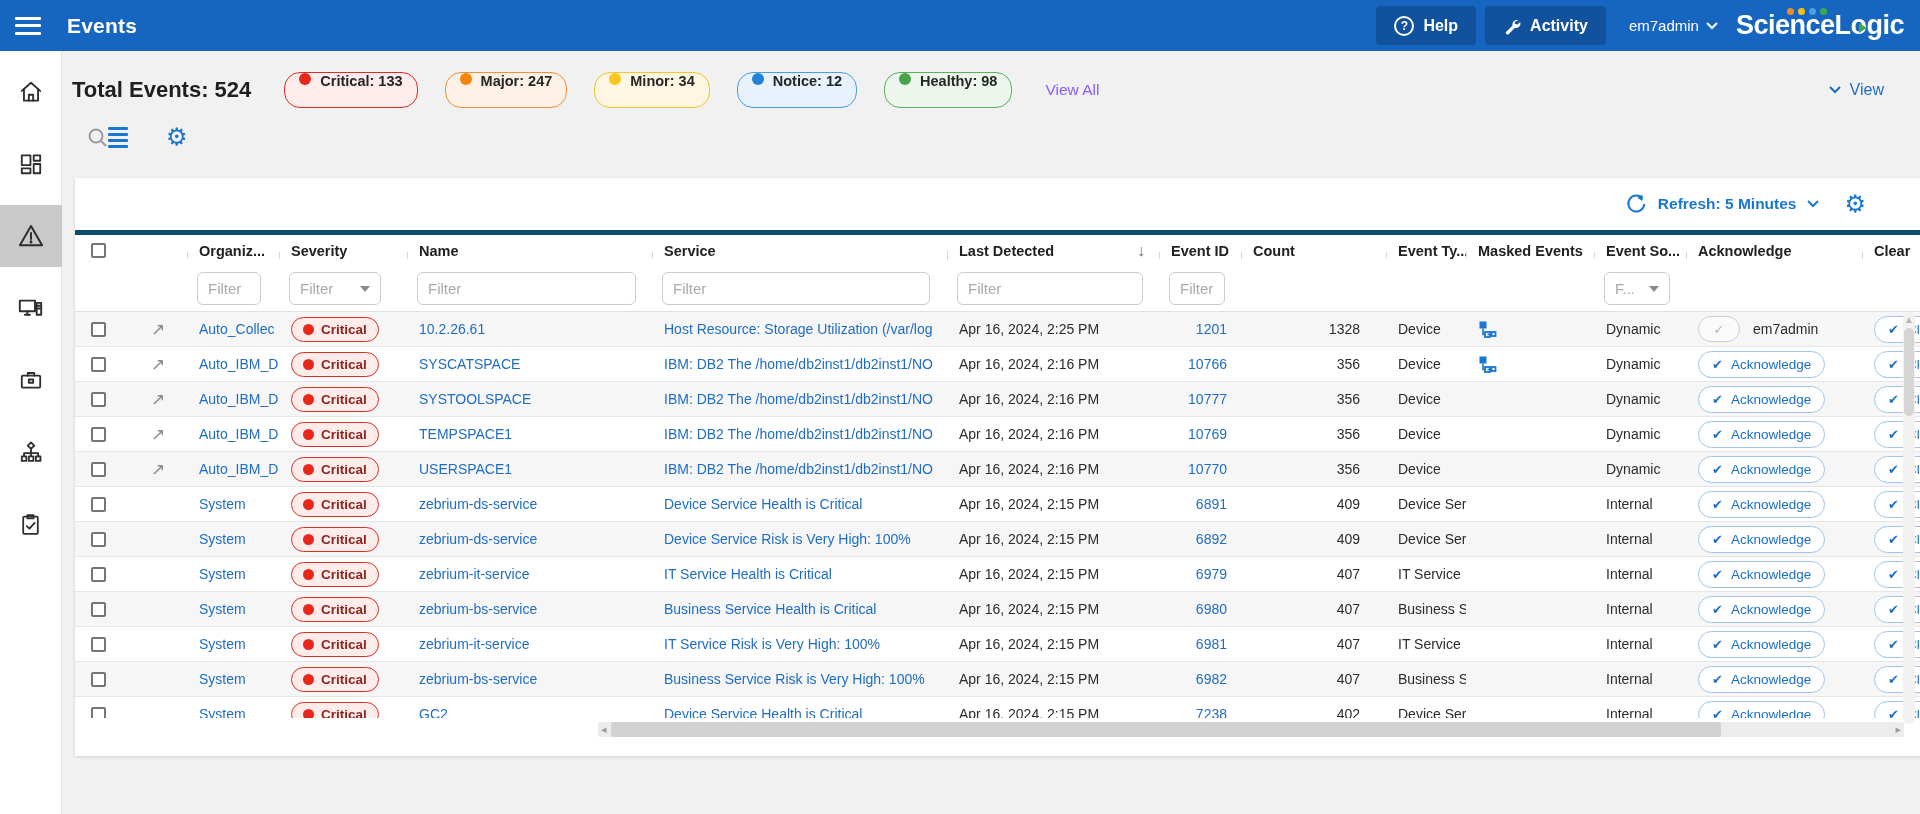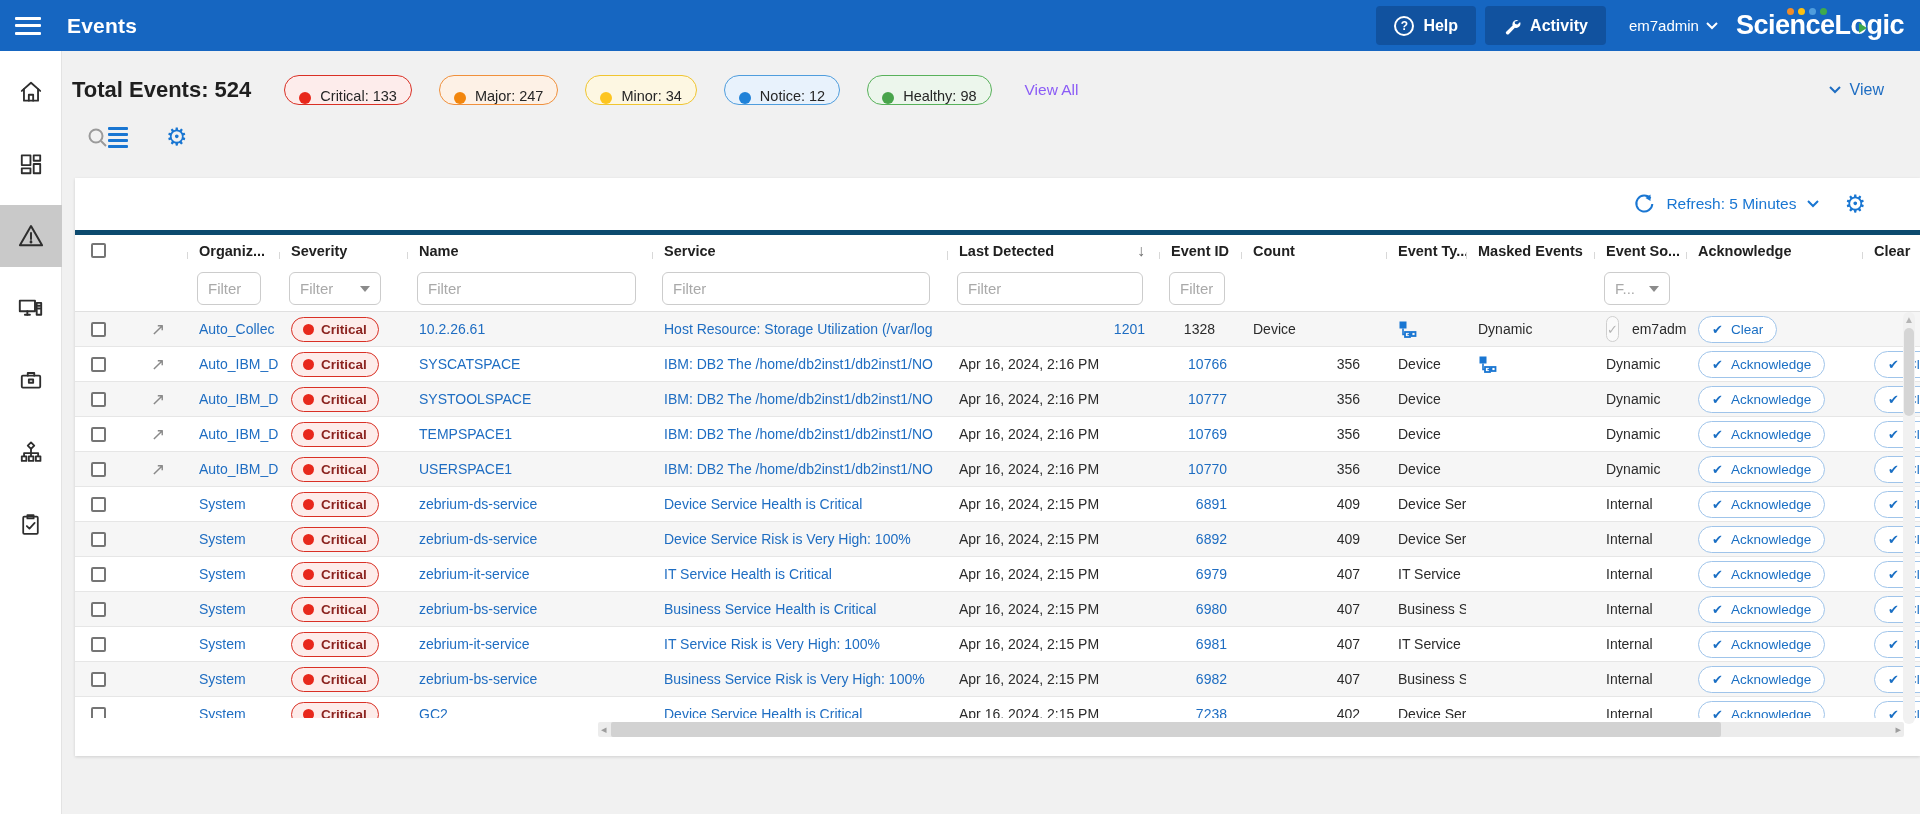--- a/index.html
+++ b/index.html
@@ -27,21 +27,21 @@
   .layout { display:flex; height:763px; }
   .sidebar { width:62px; background:#fff; border-right:1px solid #e3e3e3; display:flex; flex-direction:column; align-items:center; }
   .side-item { width:62px; height:62px; display:flex; align-items:center; justify-content:center; margin-top:10px; cursor:pointer; }
   .side-item.active { background:#c9c9c9; margin-top:10px; }
   .side-item svg { stroke:#2e2e2e; fill:none; stroke-width:1.7; stroke-linejoin:round; stroke-linecap:round; }
   .main { flex:1; position:relative; }
 
   
   .summary { display:flex; align-items:center; gap:27px; margin:17px 0 0 10px; height:44px; padding-right:36px; }
   .total-label { font-size:22px; font-weight:700; color:#1f1f1f; margin-right:6px; }
-  .badge { display:flex; align-items:flex-end; gap:9px; height:30px; padding:0 14px; border-radius:16px; font-size:14.5px; font-weight:400; color:#262626; cursor:pointer; }
+  .badge { display:flex; align-items:flex-start; gap:9px; height:36px; padding:0 14px; border-radius:16px; font-size:14.5px; font-weight:700; color:#262626; cursor:pointer; }
   .badge i { width:12px; height:12px; border-radius:50%; display:block; }
   .bg-critical { background:#fdeceb; border:1px solid #d93025; } .bg-critical i { background:#e8271b; }
   .bg-major   { background:#fdf1e6; border:1px solid #f0903c; } .bg-major i   { background:#f2860d; }
   .bg-minor   { background:#fdf7e2; border:1px solid #f0c530; } .bg-minor i   { background:#fdc520; }
   .bg-notice  { background:#e8f2fc; border:1px solid #4f9ddd; } .bg-notice i  { background:#2082d8; }
   .bg-healthy { background:#ecf6ec; border:1px solid #58b15b; } .bg-healthy i { background:#48a44b; }
   .view-all { color:#8b5cf6; font-size:15.5px; margin-left:6px; cursor:pointer; }
   .view-ctl { margin-left:auto; display:flex; align-items:center; gap:9px; color:#1e6dc2; font-size:16px; cursor:pointer; }
 
   
@@ -51,21 +51,21 @@
   .search-input::placeholder { color:#9a9a9a; }
   .srch-lines { display:flex; flex-direction:column; gap:3px; margin-right:38px; cursor:pointer; }
   .srch-lines span { width:20px; height:3px; background:#1976d2; border-radius:1px; }
   .gear { color:#1976d2; font-size:24px; line-height:1; cursor:pointer; }
 
   
   .card { margin-left:13px; margin-top:16px; background:#fff; height:578px; position:relative;
     box-shadow:0 1px 3px rgba(0,0,0,.14); overflow:hidden;
     --cols:64px 48px 92px 128px 245px 295px 212px 82px 145px 80px 128px 92px 176px 58px; }
   .refreshrow { height:52px; display:flex; align-items:center; justify-content:flex-end; gap:11px; padding-right:54px; color:#1976d2; }
-  .refreshrow .rlabel { font-size:15.5px; }
+  .refreshrow .rlabel { font-size:15.5px;font-weight:bold; }
   .refreshrow svg { stroke:#1976d2; fill:none; stroke-width:2; }
   .refreshrow .gear { margin-left:14px; }
 
   .thead, .tfilter, .trow { display:grid; grid-template-columns:var(--cols); align-items:center; }
   .thead { height:36px; border-top:5px solid #0c4a6e; }
   .hcell { font-size:14.5px; font-weight:700; color:#212121; padding-left:12px; white-space:nowrap; overflow:hidden; position:relative; display:flex; align-items:center; }
   .hcell + .hcell::before { content:""; position:absolute; left:0; top:9px; width:1px; height:18px; background:#d8d8d8; }
   .sort-arrow { margin-left:auto; padding-right:14px; color:#6f6f6f; font-weight:400; font-size:16px; cursor:pointer; }
   .tfilter { height:46px; border-bottom:1px solid #e0e0e0; }
   .fcell { padding-left:10px; }
@@ -332,20 +332,21 @@
                 <i></i>
                 <span>Critical</span>
               </span>
             </div>
     <div class="cell">
               <span class="link">10.2.26.61</span>
             </div>
     <div class="cell">
               <span class="link">Host Resource: Storage Utilization (/var/log</span>
             </div>
+    <div class="cell plaincell">Apr 16, 2024, 2:25 PM</div>
     <div class="cell c-eid">
               <span class="link">1201</span>
             </div>
     <div class="cell c-count">1328</div>
     <div class="cell">Device</div>
     <div class="cell c-masked">
               <svg width="19" height="19" viewBox="0 0 19 19">
                 <rect x="1.5" y="1.5" width="7" height="7" fill="#1976d2" stroke="none"></rect>
                 <rect x="7" y="12" width="5" height="5" fill="none" stroke-width="1.8"></rect>
                 <rect x="13.5" y="12" width="4" height="4" fill="none" stroke-width="1.8"></rect>

